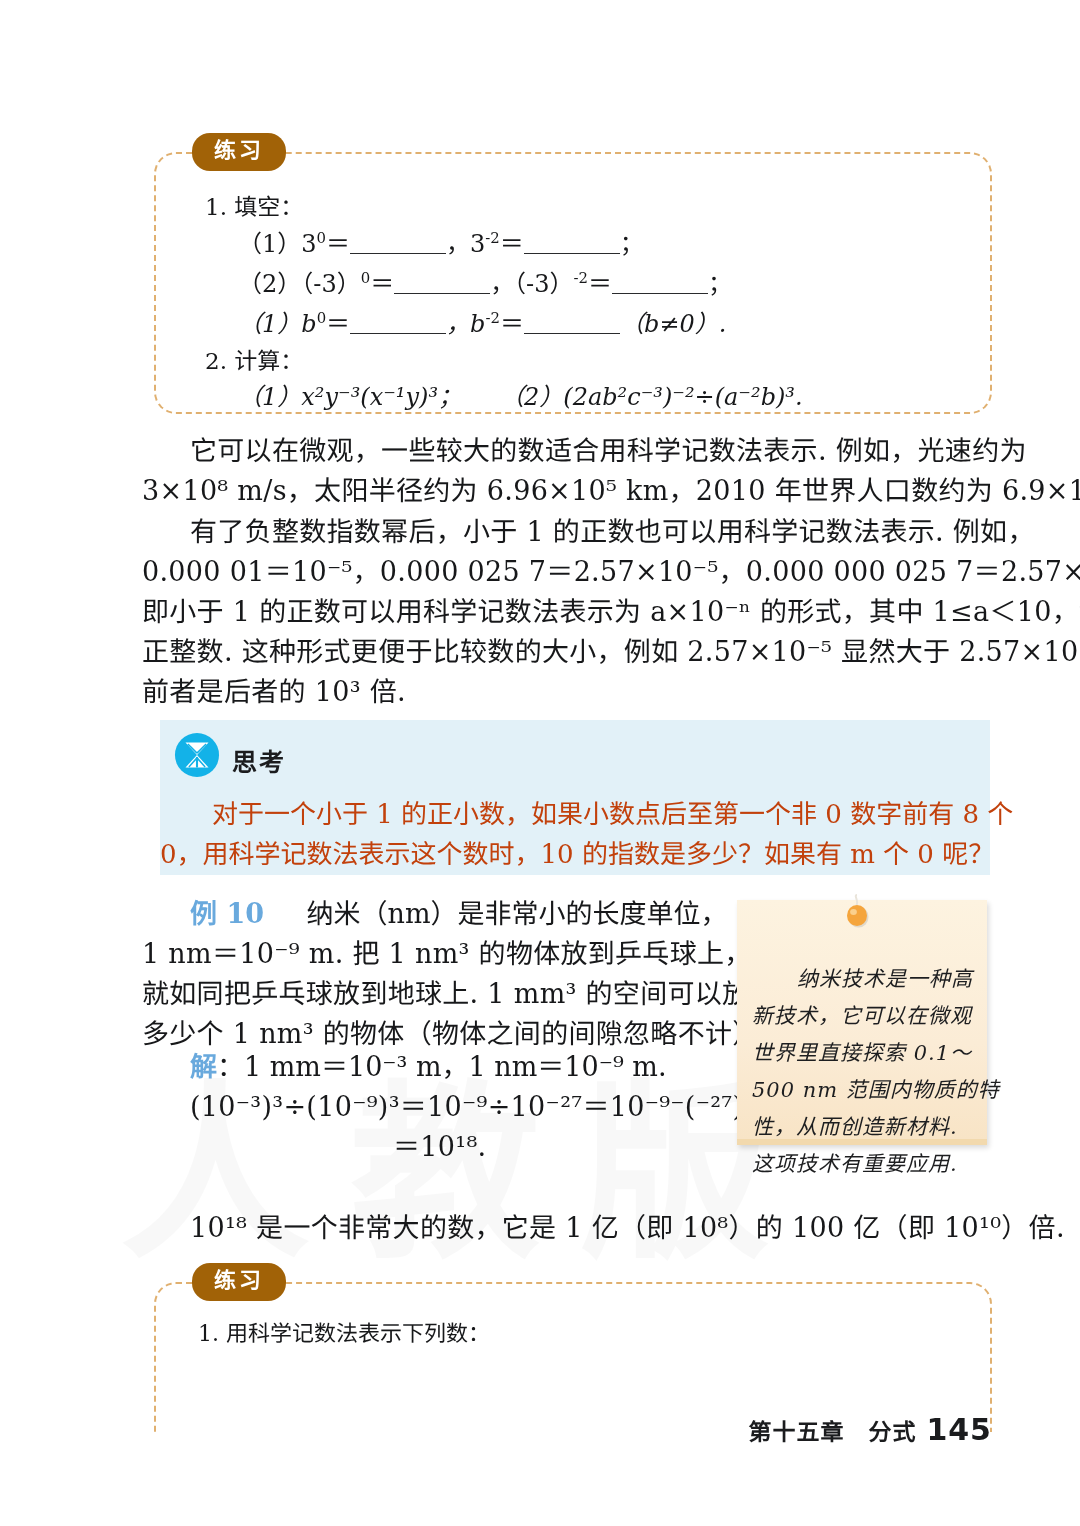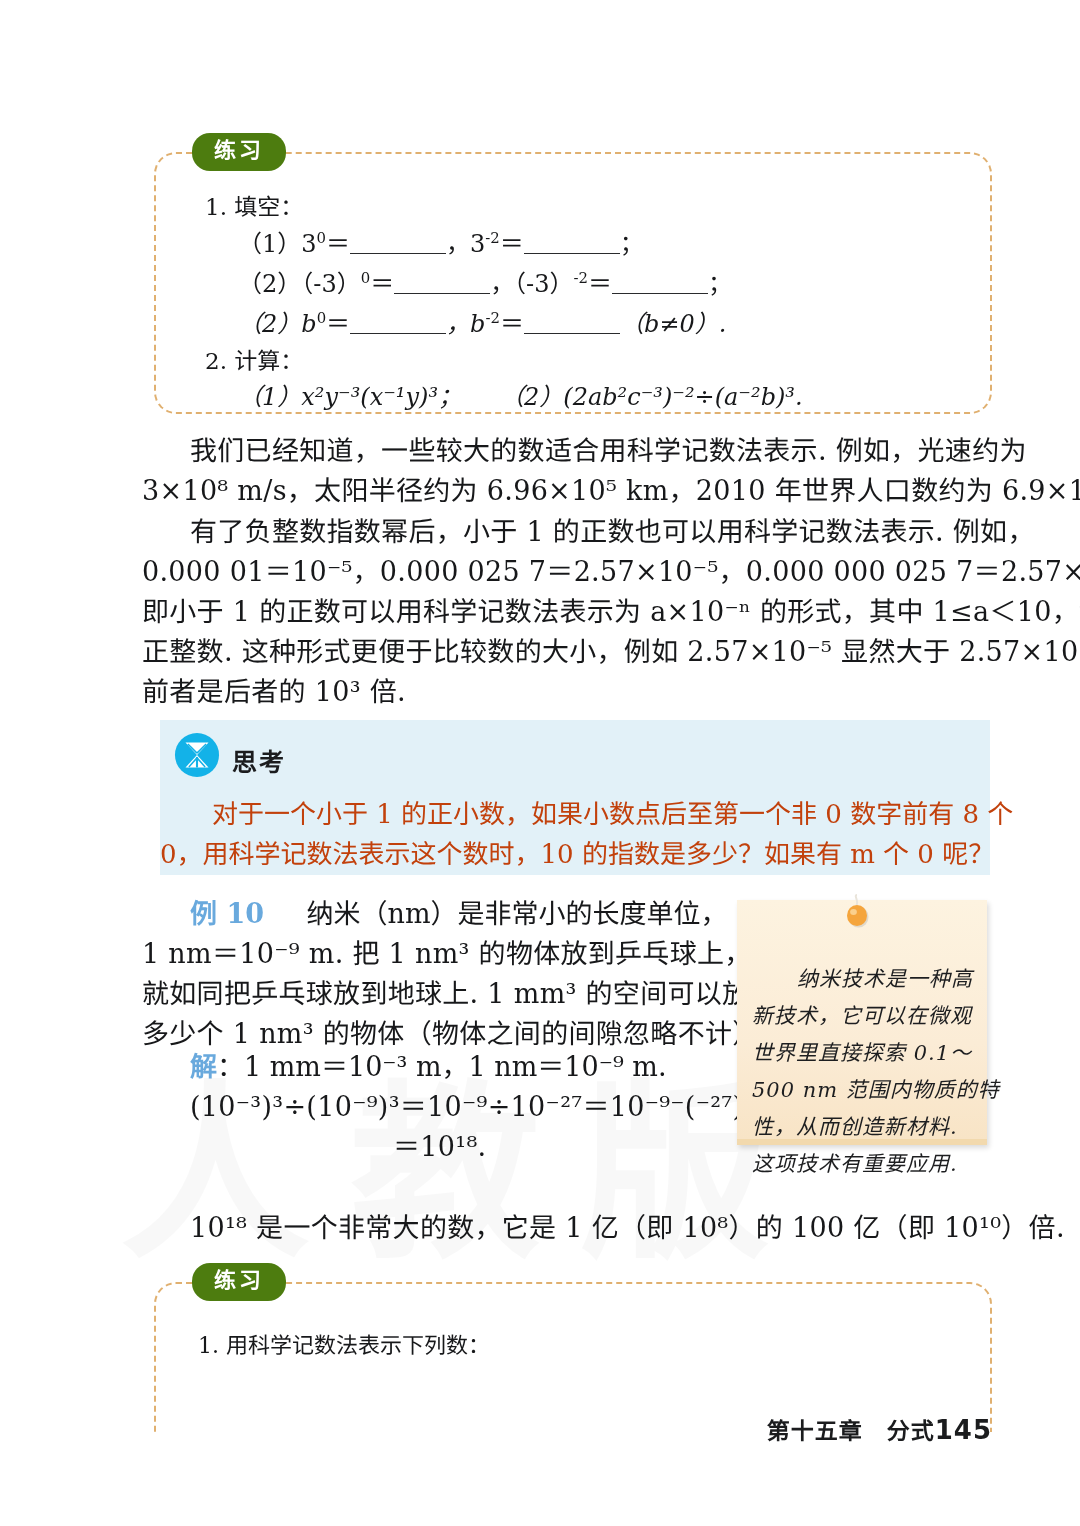--- a/index.html
+++ b/index.html
@@ -47,21 +47,21 @@
     border-radius: 22px;
     box-sizing: border-box;
     background: transparent;
   }
   #exercise-top  { left: 154px; top: 152px; width: 838px; height: 262px; }
   #exercise-bottom { left: 154px; top: 1282px; width: 838px; height: 150px;
                      border-bottom: none; border-bottom-left-radius: 0; border-bottom-right-radius: 0; }
 
   .exercise-badge {
     position: absolute;
-    background: #4d7c0f;
+    background: #a16207;
     color: #ffffff;
     border-radius: 18px;
     font-family: "DejaVu Sans", "Liberation Sans", sans-serif;
     font-weight: 700;
     font-size: 22px;
     letter-spacing: 3px;
     padding: 7px 22px 9px 22px;
     line-height: 1;
     z-index: 3;
   }
@@ -168,21 +168,21 @@
     position: absolute;
     right: 88px;
     top: 1412px;
     font-family: "DejaVu Sans", "Liberation Sans", sans-serif;
     font-size: 23px;
     font-weight: 700;
     color: #1b1c1e;
     letter-spacing: 1px;
     white-space: nowrap;
   }
-  #footer .pg { font-size: 26px; }
+  #footer .pg { font-size: 30px; margin-left: 10px; }
 </style>
 </head>
 <body>
 
 <div class="watermark">人教版</div>
 
 <div class="page">
 
   <div class="exercise-box" id="exercise-top"></div>
   <div class="exercise-badge" id="badge-top">练习</div>
@@ -191,29 +191,29 @@
 
   <div class="line ex-sub" style="left:238px; top:230px;">
     <span>（1）3</span><span class="sup">0</span><span>＝</span><span class="blank"></span><span>，3</span><span class="sup">-2</span><span>＝</span><span class="blank"></span><span>；</span>
   </div>
 
   <div class="line ex-sub" style="left:238px; top:270px;">
     <span>（2）（-3）</span><span class="sup">0</span><span>＝</span><span class="blank"></span><span>，（-3）</span><span class="sup">-2</span><span>＝</span><span class="blank"></span><span>；</span>
   </div>
 
   <div class="line ex-sub" style="left:238px; top:310px;">
-    <span class="it">（2）b</span><span class="sup">0</span><span>＝</span><span class="blank"></span><span class="it">，b</span><span class="sup">-2</span><span>＝</span><span class="blank"></span><span class="it">（b≠0）.</span>
+    <span class="it">（1）b</span><span class="sup">0</span><span>＝</span><span class="blank"></span><span class="it">，b</span><span class="sup">-2</span><span>＝</span><span class="blank"></span><span class="it">（b≠0）.</span>
   </div>
 
   <div class="line ex-item" style="left:205px; top:350px;">2. 计算：</div>
 
   <div class="line ex-sub it" style="left:238px; top:385px;">（1）x²y⁻³(x⁻¹y)³；</div>
   <div class="line ex-sub it" style="left:500px; top:385px;">（2）(2ab²c⁻³)⁻²÷(a⁻²b)³.</div>
 
-  <div class="line body-line" style="left:190px; top:437px;">我们已经知道，一些较大的数适合用科学记数法表示. 例如，光速约为</div>
+  <div class="line body-line" style="left:190px; top:437px;">它可以在微观，一些较大的数适合用科学记数法表示. 例如，光速约为</div>
   <div class="line body-line" style="left:142px; top:477px;">3×10⁸ m/s，太阳半径约为 6.96×10⁵ km，2010 年世界人口数约为 6.9×10⁹ 等.</div>
 
   <div class="line body-line" style="left:190px; top:518px;">有了负整数指数幂后，小于 1 的正数也可以用科学记数法表示. 例如，</div>
   <div class="line body-line" style="left:142px; top:558px;">0.000 01＝10⁻⁵，0.000 025 7＝2.57×10⁻⁵，0.000 000 025 7＝2.57×10⁻⁸ 等，</div>
   <div class="line body-line" style="left:142px; top:598px;">即小于 1 的正数可以用科学记数法表示为 a×10⁻ⁿ 的形式，其中 1≤a＜10，n 是</div>
   <div class="line body-line" style="left:142px; top:638px;">正整数. 这种形式更便于比较数的大小，例如 2.57×10⁻⁵ 显然大于 2.57×10⁻⁸，</div>
   <div class="line body-line" style="left:142px; top:678px;">前者是后者的 10³ 倍.</div>
 
   <div id="think-panel">
     <svg id="think-icon" viewBox="0 0 48 48">
@@ -257,19 +257,19 @@
   <div class="note-line" style="left:797px; top:962px;">纳米技术是一种高</div>
   <div class="note-line" style="left:752px; top:999px;">新技术，它可以在微观</div>
   <div class="note-line" style="left:752px; top:1036px;">世界里直接探索 0.1～</div>
   <div class="note-line" style="left:752px; top:1073px;">500 nm 范围内物质的特</div>
   <div class="note-line" style="left:752px; top:1110px;">性，从而创造新材料.</div>
   <div class="note-line" style="left:752px; top:1147px;">这项技术有重要应用.</div>
 
   <div class="exercise-box" id="exercise-bottom"></div>
   <div class="exercise-badge" id="badge-bottom">练习</div>
 
-  <div class="line small-line" style="left:198px; top:1323px;margin-top:12px;">1. 用科学记数法表示下列数：</div>
+  <div class="line small-line" style="left:198px; top:1323px;">1. 用科学记数法表示下列数：</div>
 
   <div id="footer">
     <span>第十五章　分式</span><span class="pg">145</span>
   </div>
 
 </div>
 
 </body></html>

